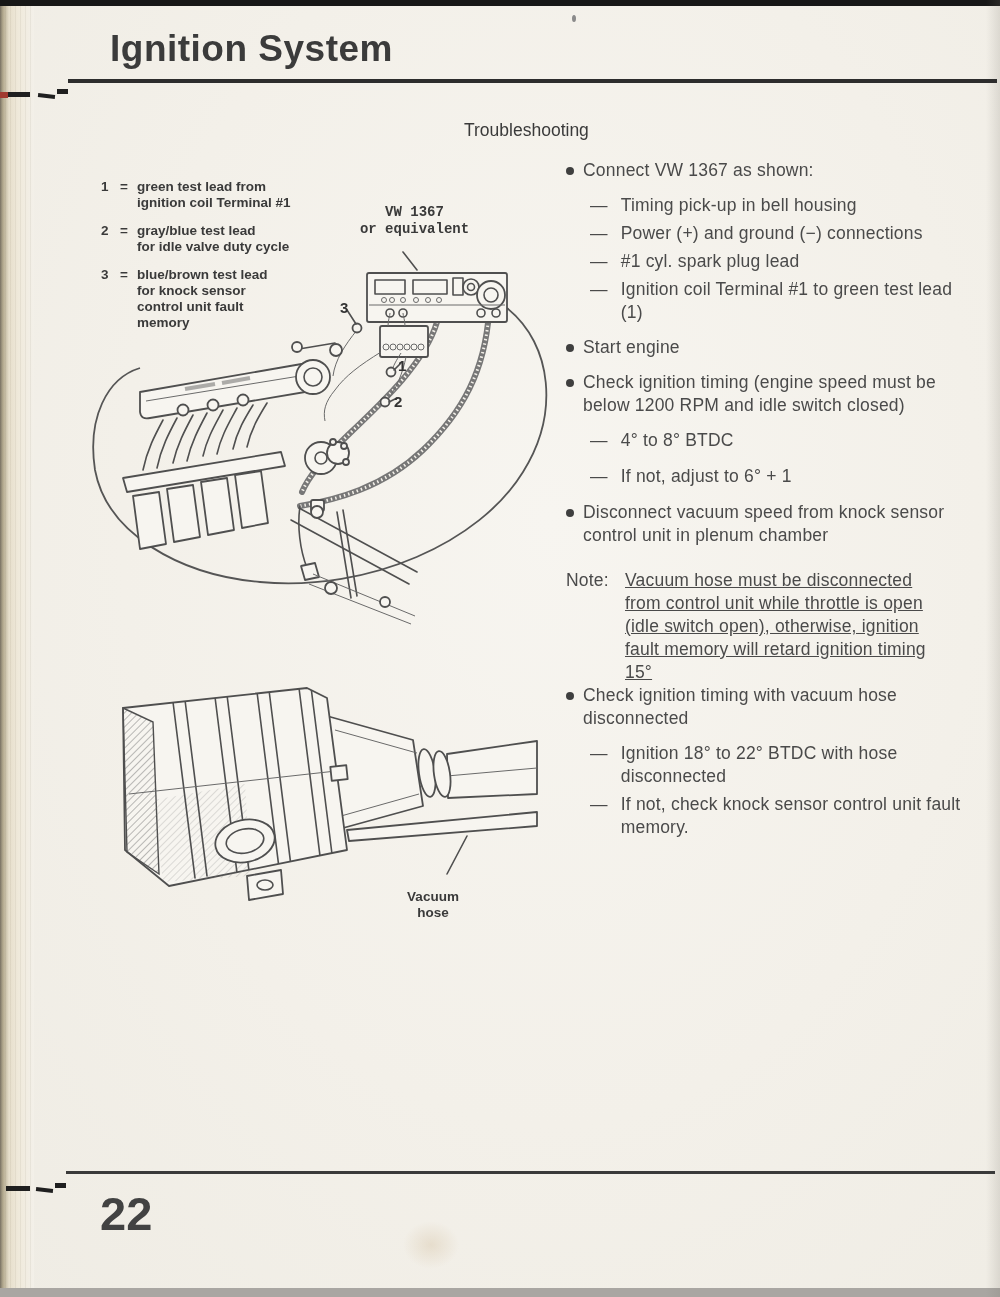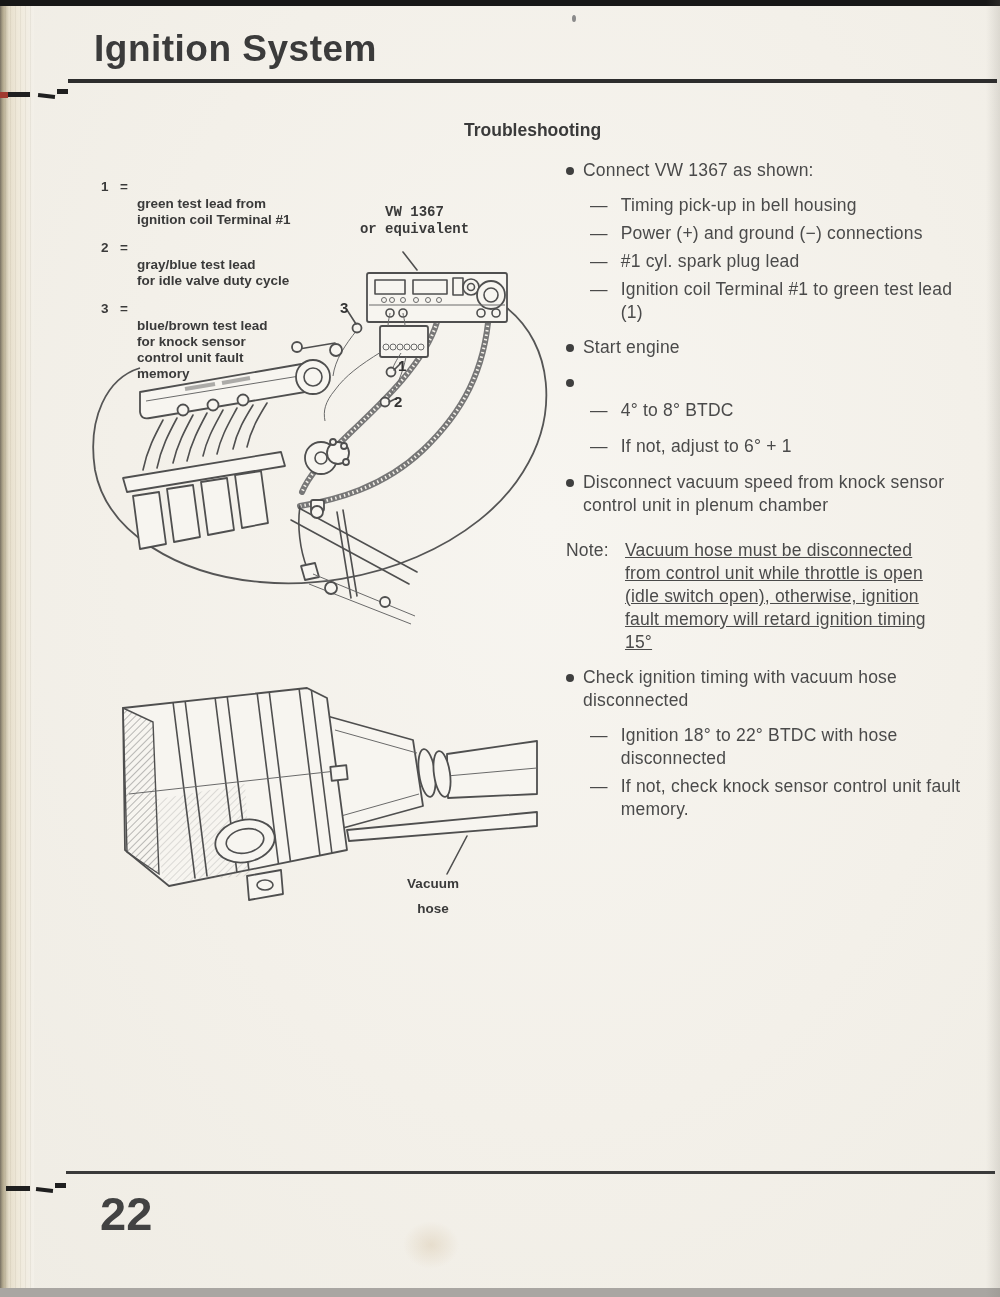--- a/index.html
+++ b/index.html
@@ -14,54 +14,54 @@
   
   #band-top{left:0;top:0;width:1000px;height:6px;background:#171717;}
   #band-bottom{left:0;bottom:0;width:1000px;height:9px;background:#a9a6a2;}
   #binding{left:0;top:0;width:34px;height:1297px;
     background:
       repeating-linear-gradient(90deg, rgba(90,80,60,.07) 0 1px, rgba(0,0,0,0) 1px 5px),
       linear-gradient(90deg,#7c7567 0,#b3a98e 3px,#e6decb 9px,#efe9da 18px,#f3f0e9 34px);}
   #right-shade{right:0;top:0;width:14px;height:1297px;
     background:linear-gradient(270deg, rgba(120,115,105,.18), rgba(0,0,0,0));}
   
-  #title{left:94px;top:28px;font-size:37px;font-weight:bold;color:#3b3b3b;letter-spacing:.5px;}
+  #title{left:110px;top:28px;font-size:37px;font-weight:bold;color:#3b3b3b;letter-spacing:.5px;}
   #rule-top{left:68px;top:79px;width:929px;height:4px;background:#2d2d2d;}
   #rule-bottom{left:66px;top:1171px;width:929px;height:3px;background:#3a3a3a;}
   #page-number{left:100px;top:1186px;font-size:47px;font-weight:bold;color:#424242;}
-  #heading{left:464px;top:120px;font-size:17.5px;font-weight:bold;color:#3a3a3a;text-align:right;}
+  #heading{left:464px;top:120px;font-size:17.5px;font-weight:normal;color:#3a3a3a;text-align:right;}
   
   #legend{left:101px;top:179px;width:270px;font-size:13.5px;font-weight:bold;
     line-height:16px;color:#3a3a3a;}
   .legend-item{display:flex;margin-bottom:12px;}
   .legend-num{width:19px;flex:none;}
   .legend-eq{width:17px;flex:none;}
-  .legend-text{white-space:pre-line;margin-top:17px;}
+  .legend-text{white-space:pre-line;}
   
   #tester-label{left:352px;top:204px;width:125px;text-align:center;
     font-size:14px;font-weight:bold;line-height:16.5px;color:#3a3a3a;white-space:pre-line;font-family:Liberation Mono, monospace;}
   .callout{font-size:15px;font-weight:bold;color:#333;}
   #callout-3{left:340px;top:299px;}
   #callout-1{left:398px;top:357px;}
   #callout-2{left:394px;top:393px;}
-  #vacuum-label{left:390px;top:871px;width:86px;text-align:center;
-    font-size:13.5px;font-weight:bold;line-height:25px;color:#3a3a3a;white-space:pre-line;}
+  #vacuum-label{left:390px;top:889px;width:86px;text-align:center;
+    font-size:13.5px;font-weight:bold;line-height:16px;color:#3a3a3a;white-space:pre-line;}
   
   #steps-col{left:566px;top:159px;width:428px;font-size:17.5px;line-height:23px;
     letter-spacing:.2px;color:#4a4a4a;}
   .brow{display:flex;}
   .dot{width:8px;height:8px;border-radius:50%;background:#3f3f3f;flex:none;margin:8px 9px 0 0;}
   .btext{white-space:pre-line;}
   .step{margin-bottom:12px;}
   .subs{margin-top:12px;}
   .sub{display:flex;padding-left:24px;margin-bottom:5px;}
   .sub .dash{flex:none;margin-right:13px;}
   .subs.wide .sub{margin-bottom:13px;}
   .stext{white-space:pre-line;}
-  .note{display:flex;margin:22px 0 12px 0;}
+  .note{display:flex;margin:22px 0 0 0;}
   .note-label{width:59px;flex:none;}
   .note-text{white-space:pre-line;text-decoration:underline;}
   
   svg .ln{fill:none;stroke:#4f4f4f;stroke-width:1.6;stroke-linecap:round;stroke-linejoin:round;}
   svg .lnf{fill:#f7f5f0;stroke:#4f4f4f;stroke-width:1.8;stroke-linejoin:round;}
   svg .thin{fill:none;stroke:#6a6a6a;stroke-width:1;}
   svg .cable{fill:none;stroke:#777;stroke-width:6;stroke-linecap:round;}
   svg .cable-tex{fill:none;stroke:#f3f0e9;stroke-width:3;stroke-dasharray:1.5 3;stroke-linecap:butt;}
   svg .loop{fill:none;stroke:#555;stroke-width:1.8;}
   
@@ -306,20 +306,22 @@
     <div class="step">
       <div class="brow">
         <span class="dot"></span>
         <div class="btext">Start engine</div>
       </div>
     </div>
 
     <div class="step">
       <div class="brow">
         <span class="dot"></span>
+        <div class="btext">Check ignition timing (engine speed must be
+below 1200 RPM and idle switch closed)</div>
       </div>
       <div class="subs wide">
         <div class="sub">
           <span class="dash">—</span>
           <div class="stext">4° to 8° BTDC</div>
         </div>
         <div class="sub">
           <span class="dash">—</span>
           <div class="stext">If not, adjust to 6° + 1</div>
         </div>

